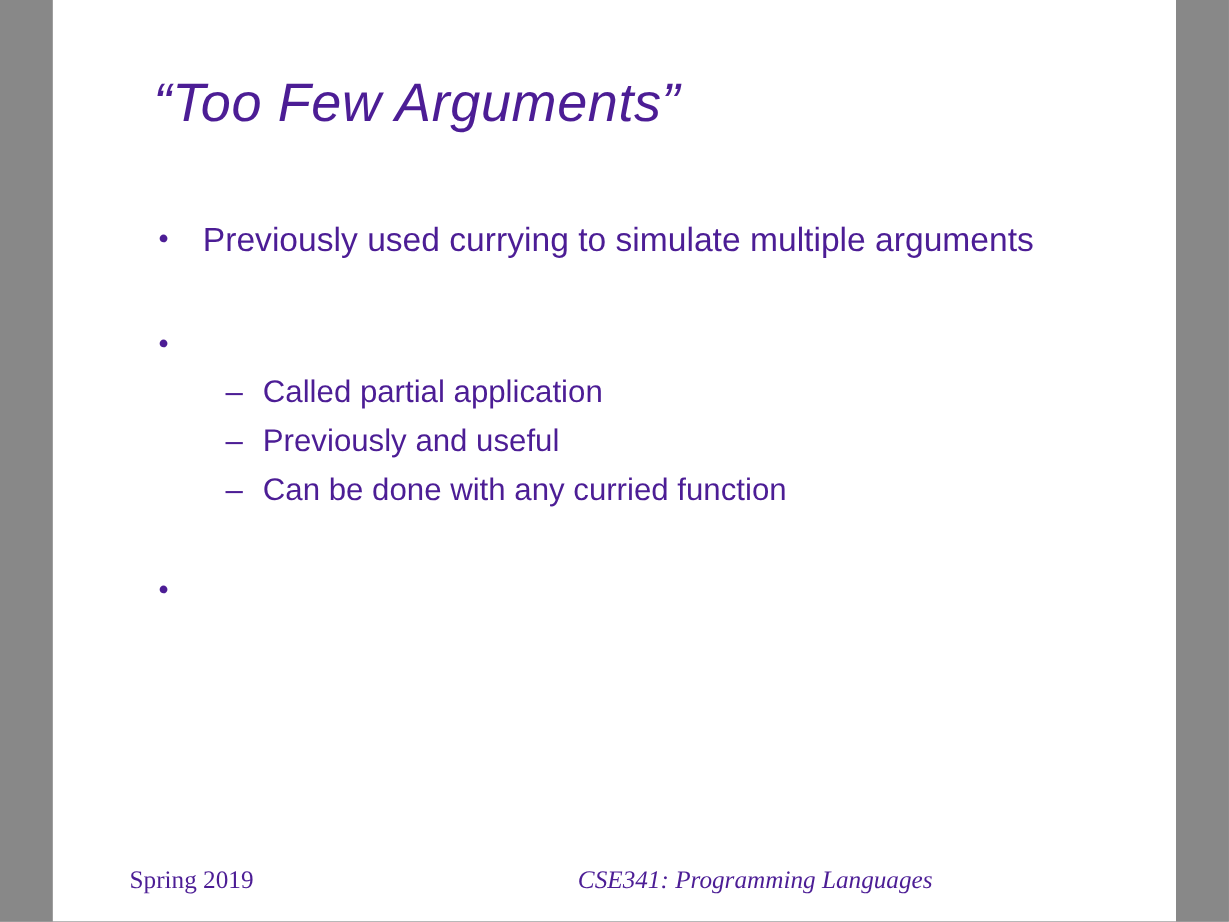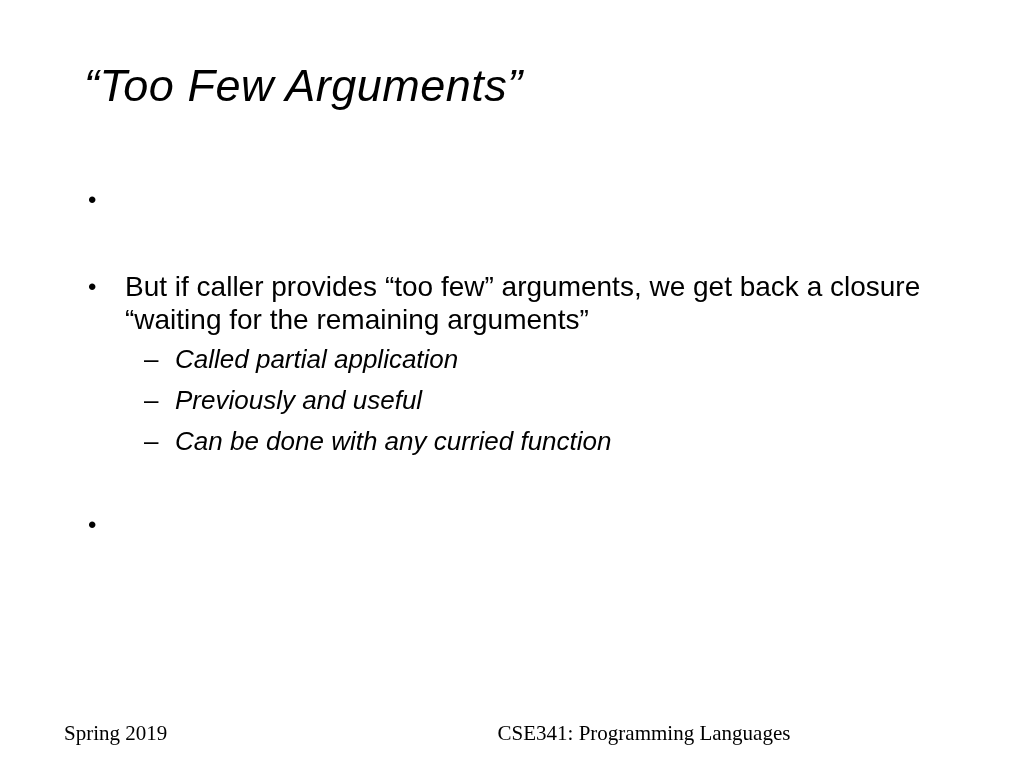--- a/index.html
+++ b/index.html
@@ -1,22 +1,22 @@
 <!DOCTYPE html>
 <html><head>
 <meta charset="utf-8">
 <style>
   * { margin: 0; padding: 0; box-sizing: border-box; }
   html, body { background: #888; }
   .slide {
     position: relative;
-    width: 1024px;
+    width: 936px;
     height: 768px;
     background: #ffffff;
-    color: #000000;
+    color: #4c1d95;
     font-family: "Liberation Sans", sans-serif;
     overflow: hidden;
     margin: 0 auto;
   }
   .title {
     position: absolute;
     left: 84px;
     top: 60px;
     font-size: 45px;
     font-style: italic;
@@ -45,54 +45,54 @@
   .bullet1 .btext { flex: 1; }
   .bullet2 {
     display: flex;
     align-items: flex-start;
     font-size: 26px;
     line-height: 33px;
     margin-left: 144px;
     margin-bottom: 8px;
   }
   .bullet2 .marker { flex: 0 0 31px; }
-  .bullet2 .btext { flex: 1; font-style: italic; }
+  .bullet2 .btext { flex: 1; }
   .gap-lg { margin-top: 54px; }
   .gap-sub { margin-top: 7px; }
   .gap-end { margin-top: 50px; }
   .footer {
     position: absolute;
     left: 64px;
     right: 90px;
     bottom: 22px;
     display: flex;
     align-items: center;
     font-family: "Liberation Serif", serif;
     font-size: 21px;
   }
   .footer .f-left  { flex: 1; text-align: left; }
-  .footer .f-center{ flex: 2; text-align: center; }
+  .footer .f-center{ flex: 2; text-align: center; font-style: italic; }
   .footer .f-right { flex: 1; text-align: right; }
 </style>
 </head>
 <body>
 
 <div class="slide">
 
   <div class="title">“Too Few Arguments”</div>
 
   <div class="content">
 
     <div class="bullet1">
       <span class="marker">•</span>
+      <span class="btext">Previously used currying to simulate multiple arguments</span>
     </div>
 
     <div class="bullet1 gap-lg">
       <span class="marker">•</span>
-      <span class="btext">But if caller provides “too few” arguments, we get back a closure “waiting for the remaining arguments”</span>
     </div>
 
     <div class="gap-sub">
       <div class="bullet2">
         <span class="marker">–</span>
         <span class="btext">Called partial application</span>
       </div>
       <div class="bullet2">
         <span class="marker">–</span>
         <span class="btext">Previously and useful</span>

